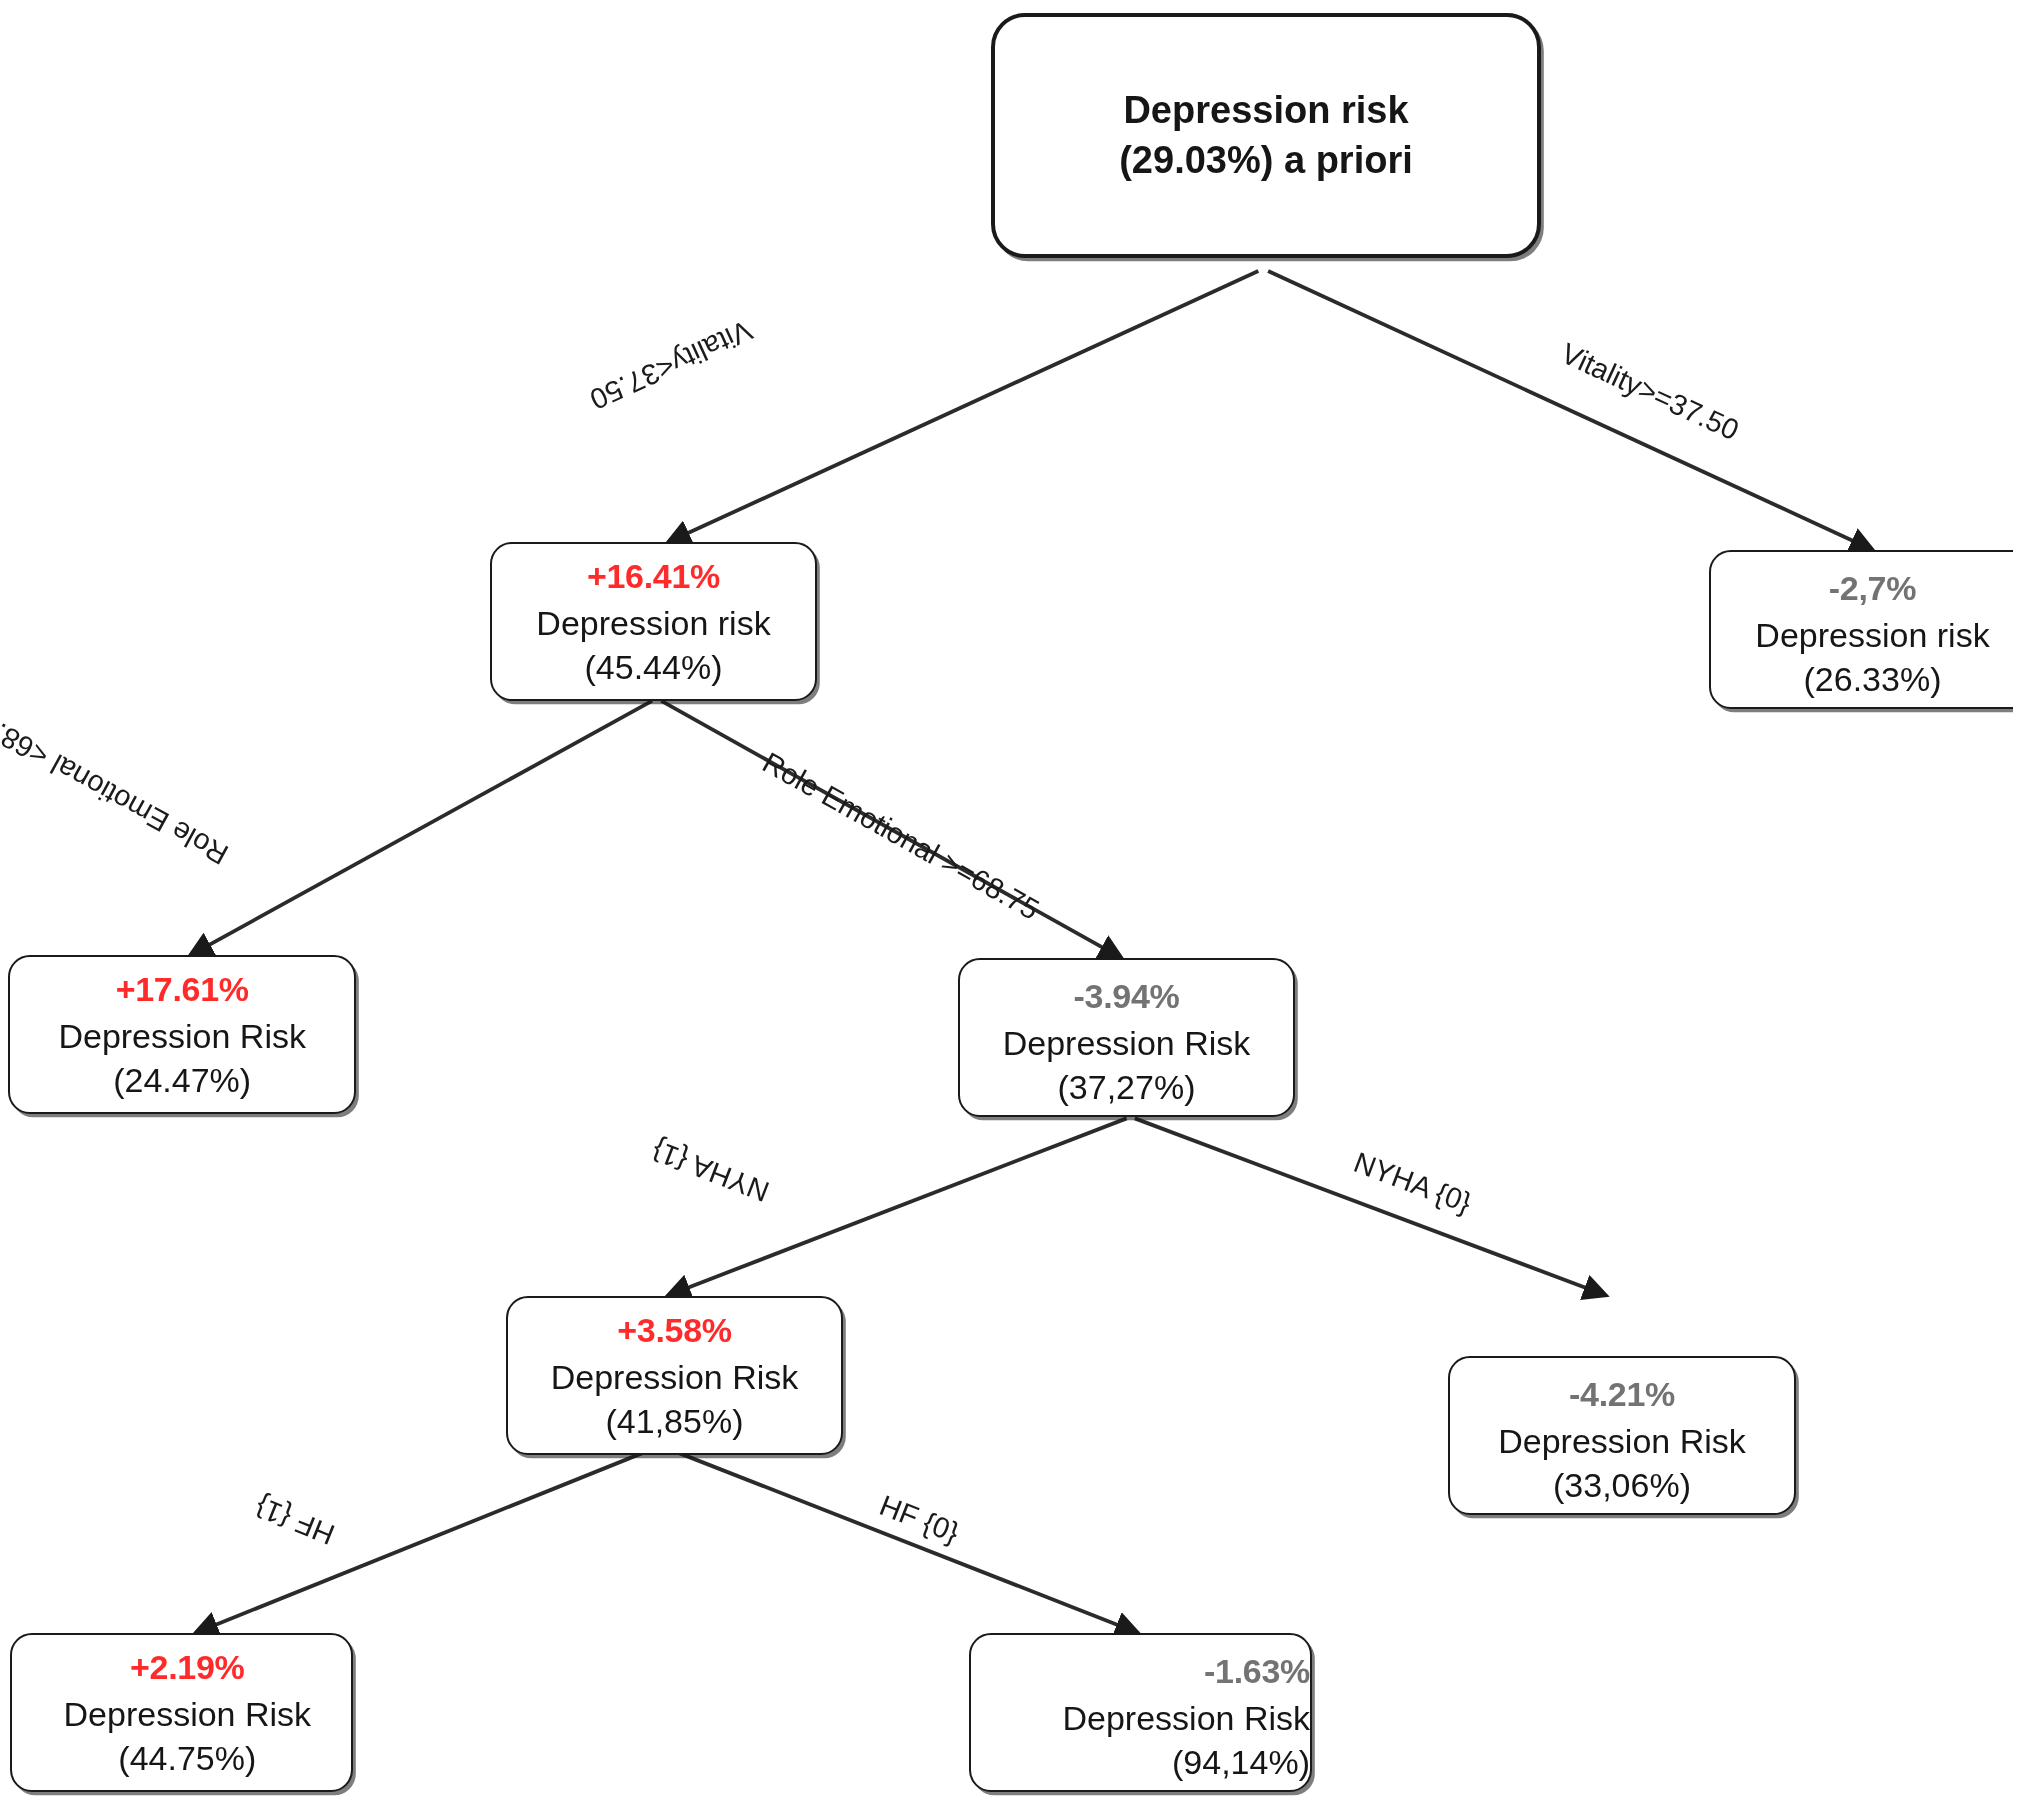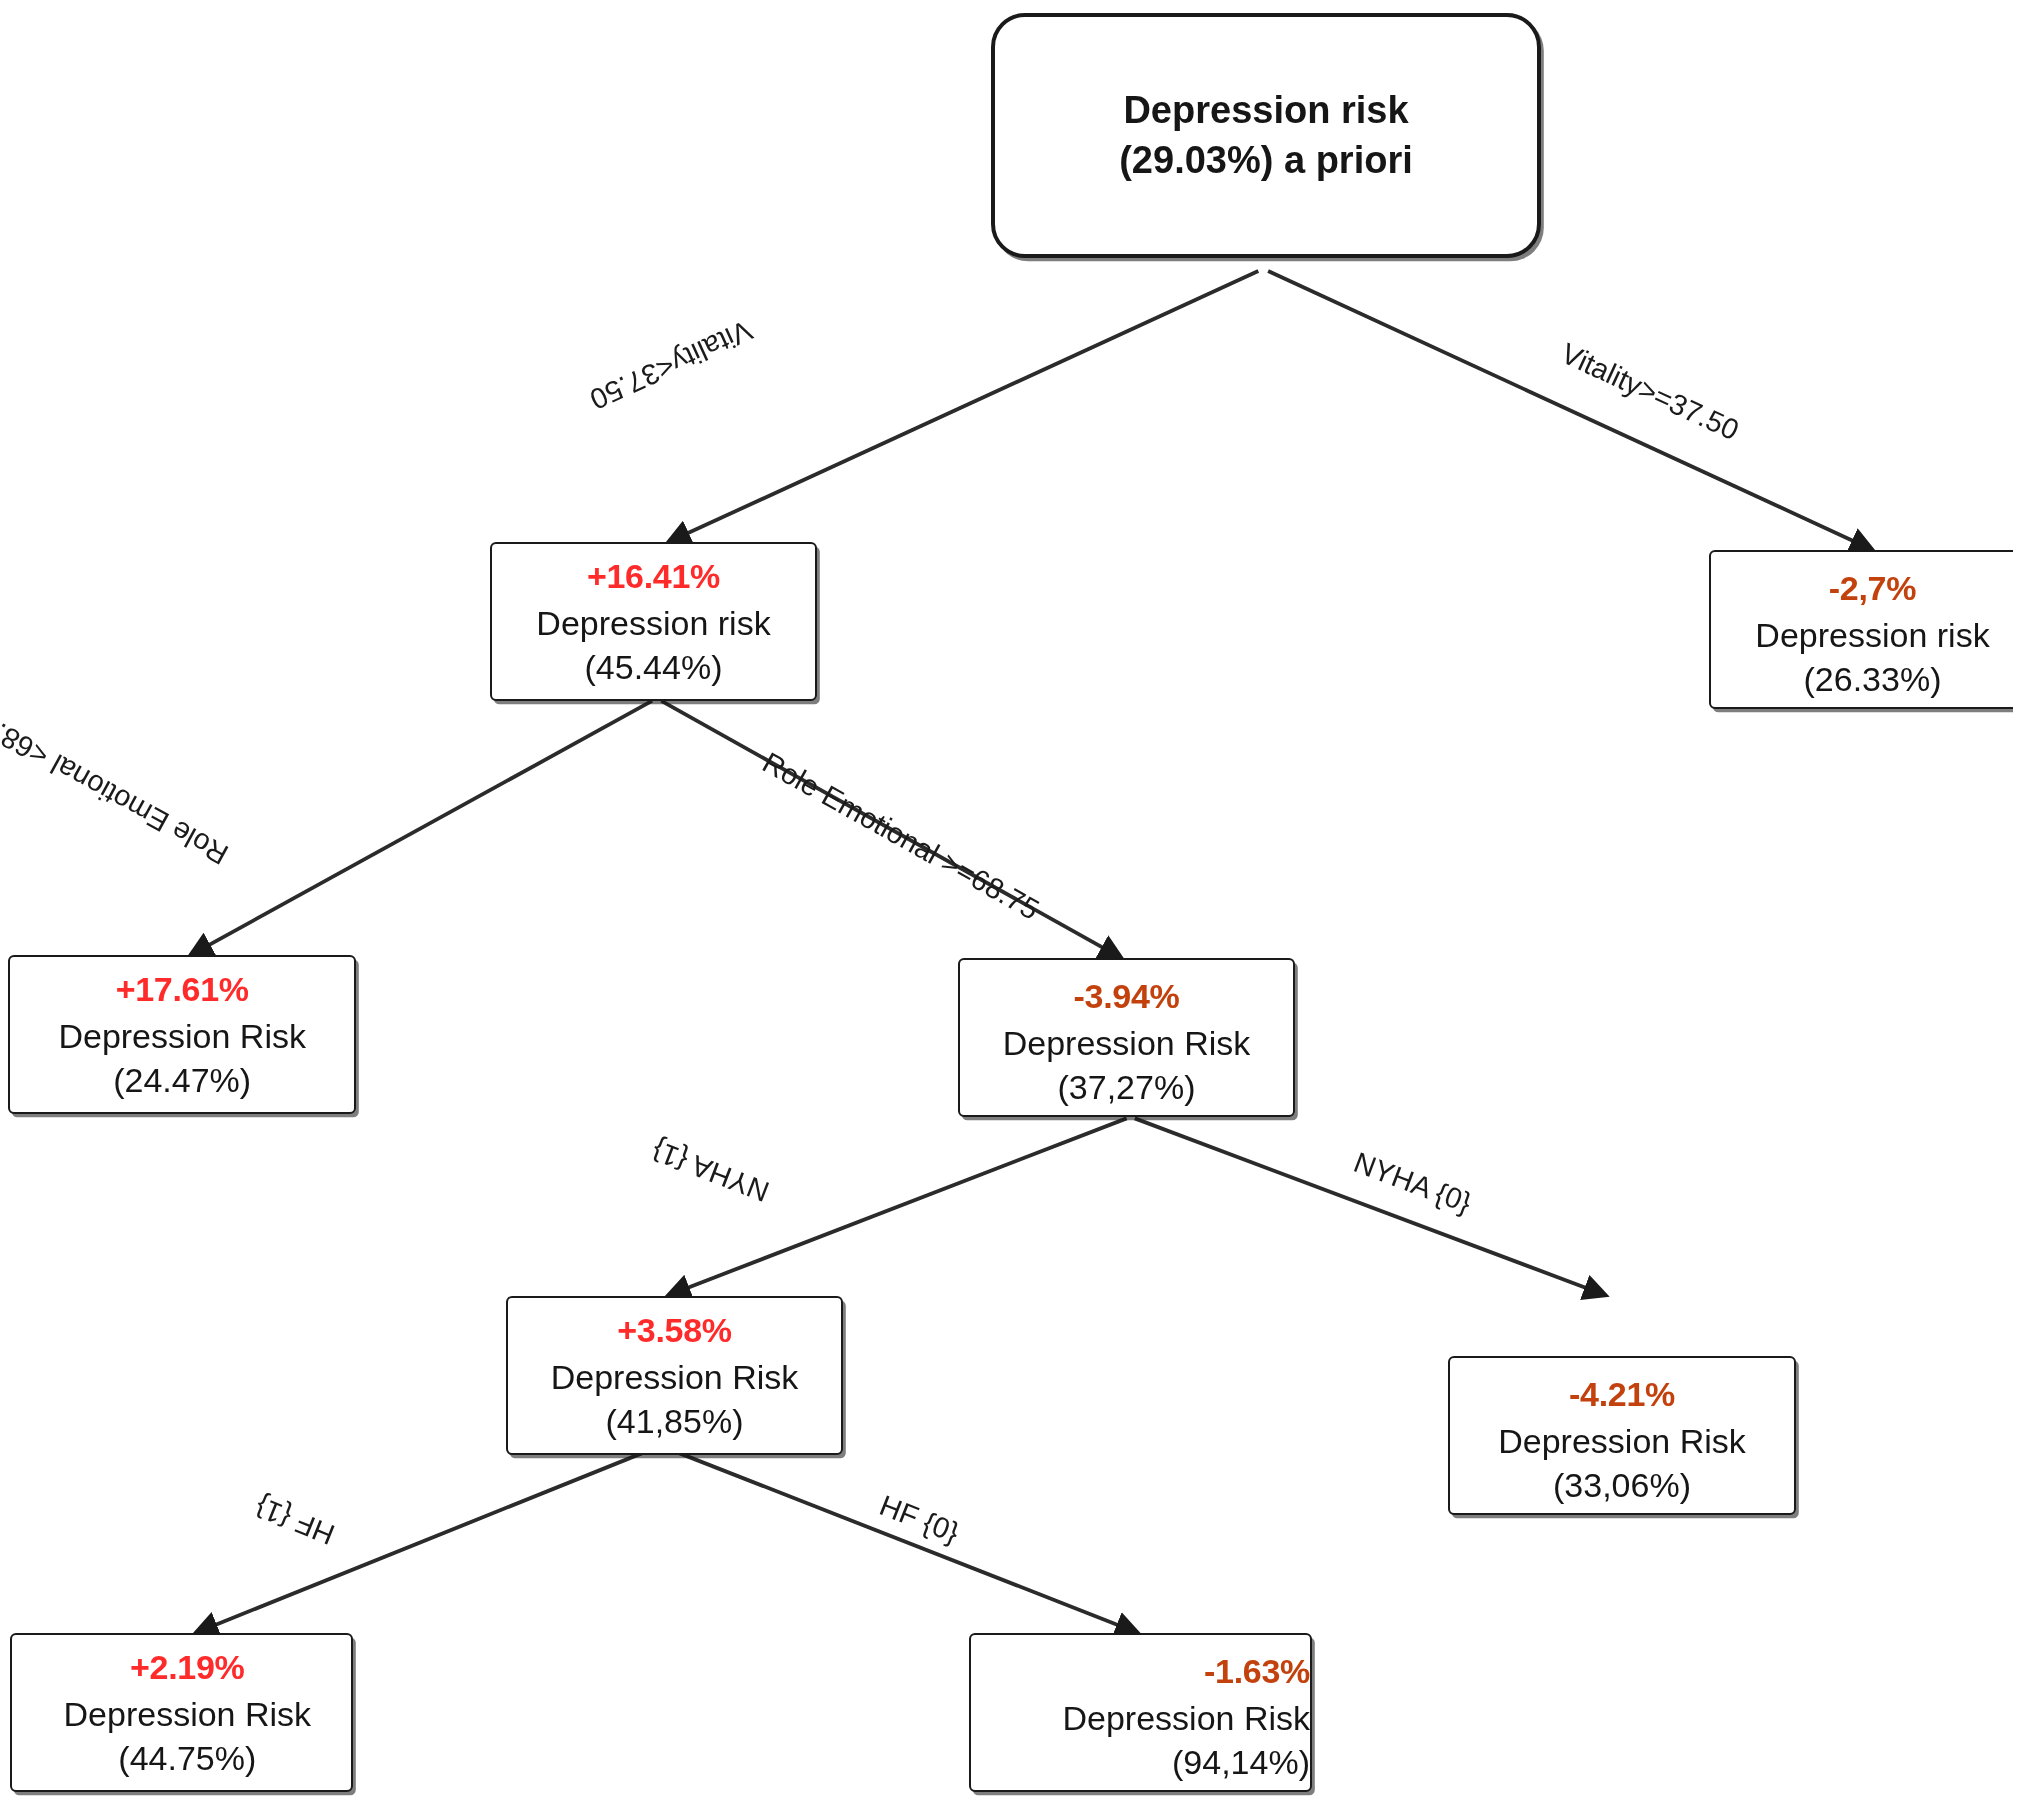--- a/index.html
+++ b/index.html
@@ -23,21 +23,21 @@
     top: 0;
     width: 2035px;
     height: 1803px;
     pointer-events: none;
   }
   .node {
     position: absolute;
     box-sizing: border-box;
     background: #ffffff;
     border: 2.7px solid #1a1a1a;
-    border-radius: 6px;
+    border-radius: 22px;
     box-shadow: 3.3px 3.8px 0 -0.5px rgba(20,20,20,0.55);
     display: flex;
     flex-direction: column;
     align-items: center;
     justify-content: center;
     text-align: center;
     line-height: 1.30;
     color: #161616;
   }
   .node.root {
@@ -46,21 +46,21 @@
     font-weight: bold;
     font-size: 38px;
   }
   .node .delta {
     font-weight: bold;
     font-size: 34px;
     letter-spacing: -0.3px;
     margin-bottom: 2.2px;
   }
   .node .delta.up { color: #ff2b2b; }
-  .node .delta.down { color: #c2410c; margin-top: 8px; }
+  .node .delta.down { color: #737373; margin-top: 8px; }
   .node .title {
     font-size: 34px;
   }
   .node .pct {
     font-size: 34px;
   }
   .node .rootline {
     font-size: 38px;
     font-weight: bold;
     white-space: nowrap;

